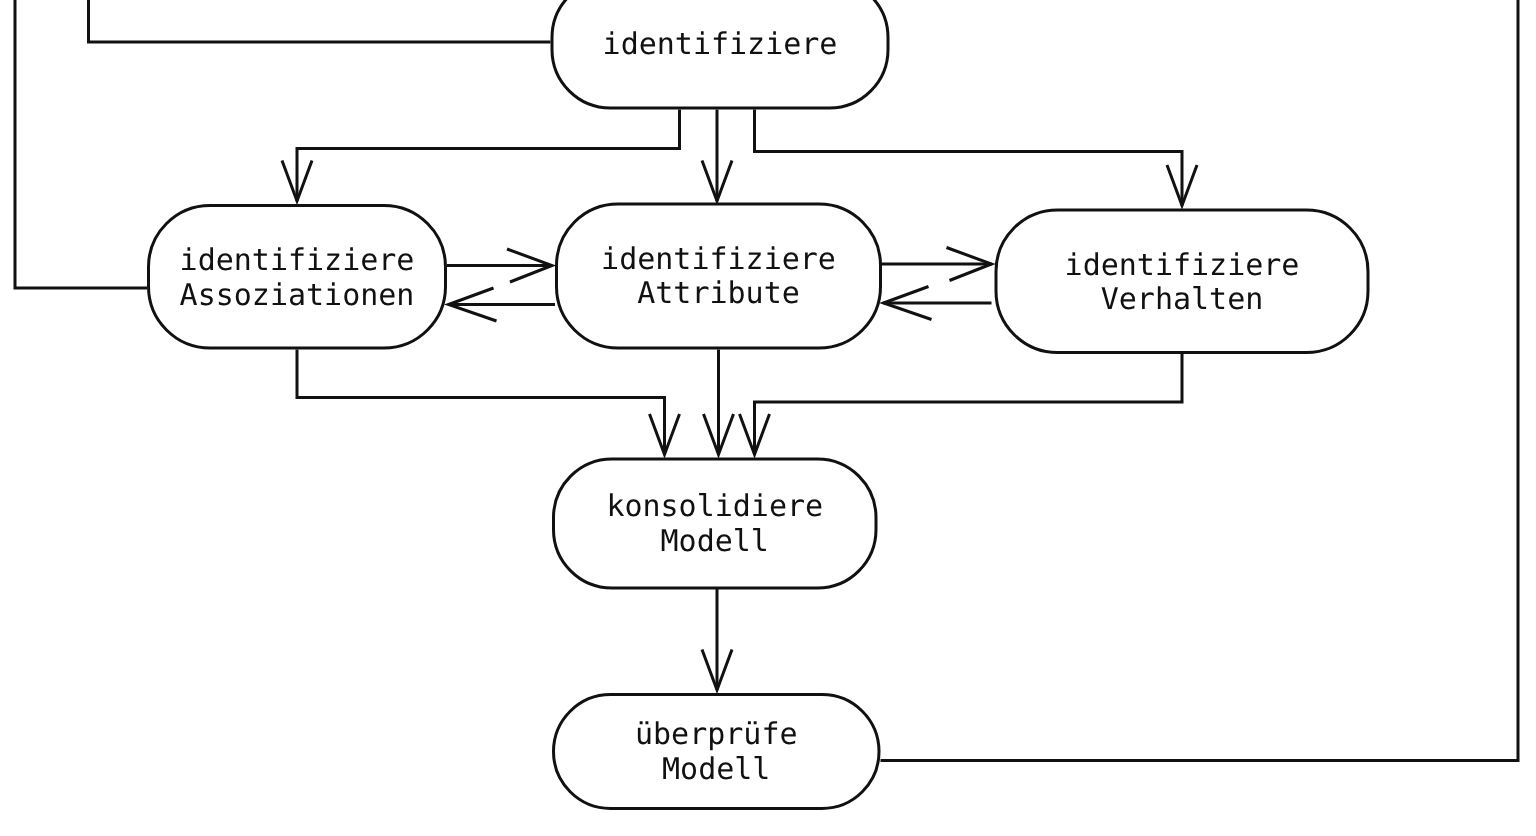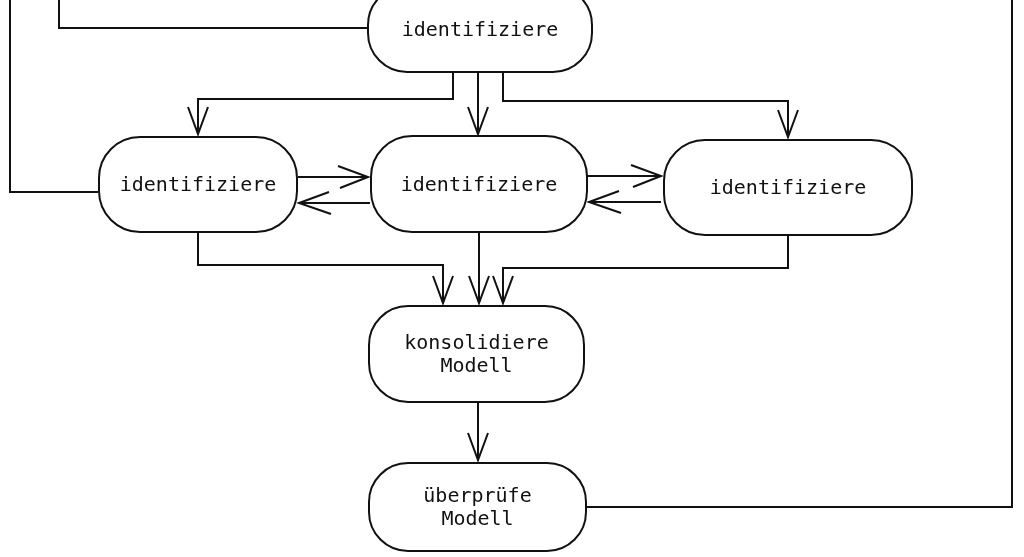--- a/index.html
+++ b/index.html
@@ -45,22 +45,22 @@
     line-height: 23px;
     white-space: nowrap;
   }
   .r42 { border-radius: 42px; }
   .r40 { border-radius: 40px; }
 
   #node-interaktionen  { left: 367px; top: -15px; width: 226px; height: 88px; }
   #node-assoziationen  { left:  98px; top: 136px; width: 200px; height: 97px; }
   #node-attribute      { left: 370px; top: 135px; width: 218px; height: 98px; }
   #node-verhalten      { left: 663px; top: 139px; width: 250px; height: 97px; }
-  #node-konsolidiere   { left: 368px; top: 305px; width: 217px; height: 98px; }
-  #node-ueberpruefe    { left: 368px; top: 462px; width: 219px; height: 90px; }
+  #node-konsolidiere   { left: 368px; top: 305px; width: 217px; height: 88px; }
+  #node-ueberpruefe    { left: 368px; top: 462px; width: 219px; height: 78px; }
 </style>
 </head>
 <body>
 
 <div class="canvas">
 
   <svg class="edges" width="1024" height="557" viewBox="0 0 1024 557" aria-hidden="true">
 
     <polyline points="10,0 10,192 98,192"></polyline>
 
@@ -99,28 +99,31 @@
 
     <polyline points="587,507 1012,507 1012,0"></polyline>
   </svg>
 
   <div class="node r40" id="node-interaktionen">
     <span>identifiziere</span>
   </div>
 
   <div class="node r42" id="node-assoziationen">
     <span>identifiziere</span>
+    <span>Assoziationen</span>
   </div>
 
   <div class="node r42" id="node-attribute">
     <span>identifiziere</span>
+    <span>Attribute</span>
   </div>
 
   <div class="node r42" id="node-verhalten">
     <span>identifiziere</span>
+    <span>Verhalten</span>
   </div>
 
   <div class="node r40" id="node-konsolidiere">
     <span>konsolidiere</span>
     <span>Modell</span>
   </div>
 
   <div class="node r40" id="node-ueberpruefe">
     <span>überprüfe</span>
     <span>Modell</span>

